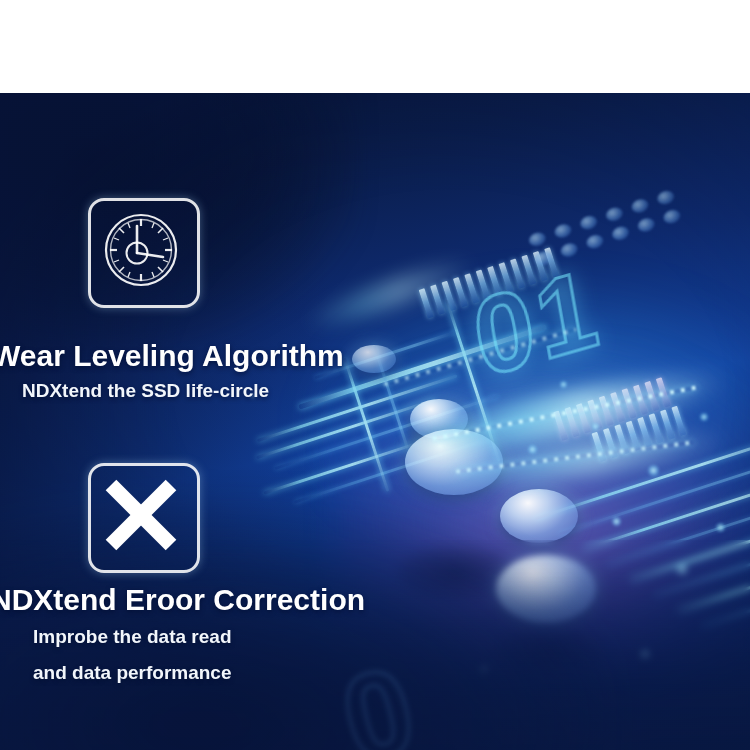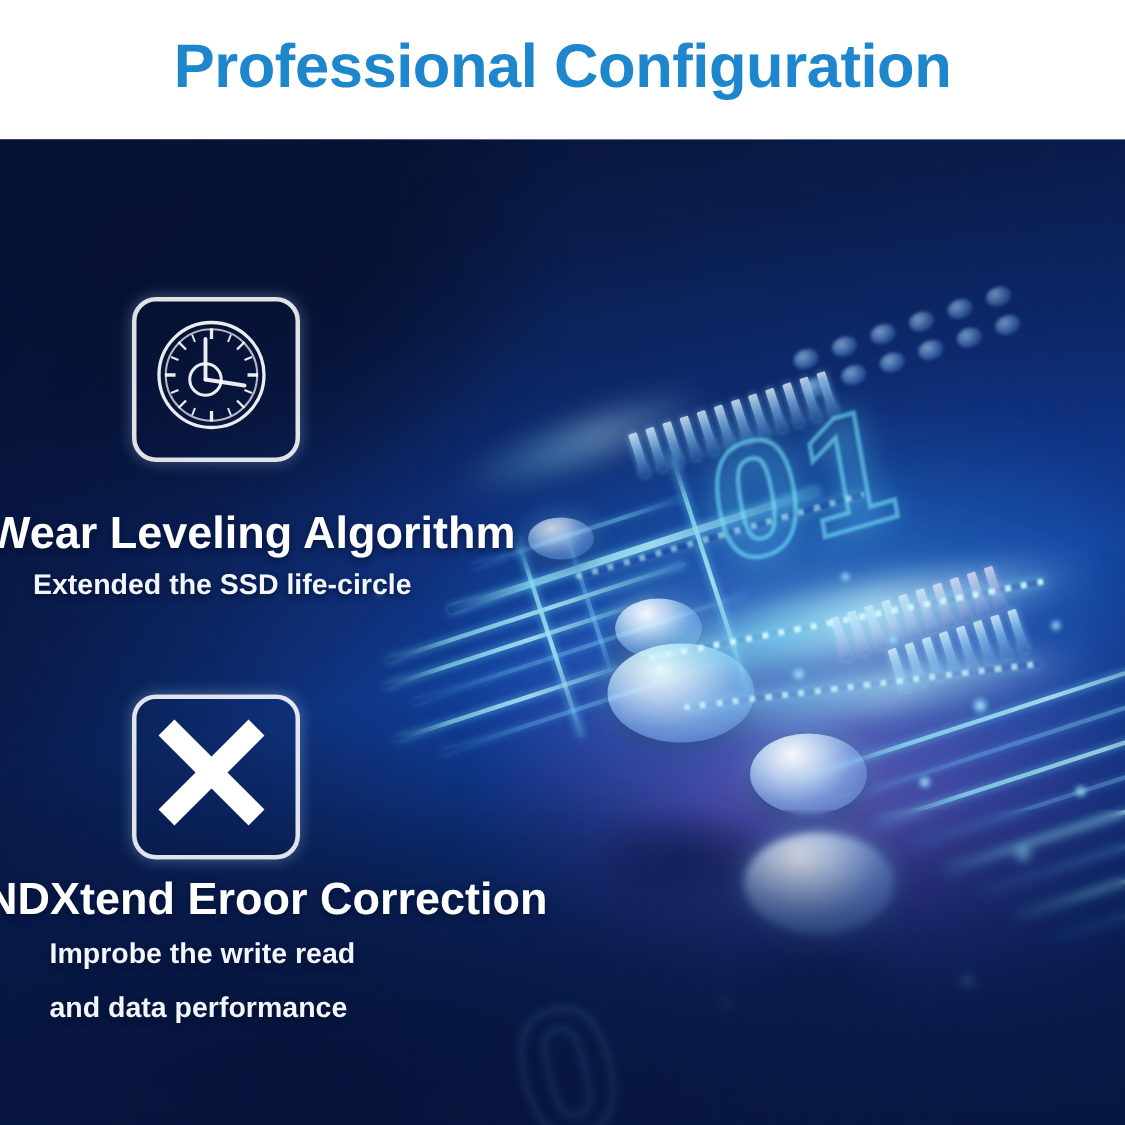--- a/index.html
+++ b/index.html
@@ -318,23 +318,20 @@
     white-space: nowrap;
     text-shadow: 0 2px 4px rgba(0,14,48,0.70);
     line-height: 1;
   }
 </style>
 </head>
 <body>
 
 <div id="page">
 
-  <div class="header">
-    <div class="header-title">Professional Configuration</div>
-  </div>
 
   <div class="panel">
 
     <div class="bg-base2"></div>
     <div class="bloom-cyan"></div>
     <div class="bloom-magenta"></div>
 
     <div class="pcb-board">
 
       <div class="trace" style="left:10px;  top:170px; width:210px;"></div>
@@ -481,34 +478,34 @@
             <line x1="28" y1="59" x2="23" y2="61" stroke-width="1.3"></line>
             <circle cx="46" cy="52" r="10.5" stroke-width="2"></circle>
             <line x1="46" y1="52" x2="46" y2="25" stroke-width="2.6" stroke-linecap="round"></line>
             <line x1="46" y1="52" x2="72" y2="56" stroke-width="2.6" stroke-linecap="round"></line>
           </g>
         </svg>
       </div>
 
       <div class="feat-title" style="left:-8px; top:248px;">Wear Leveling Algorithm</div>
 
-      <div class="feat-sub" style="left:22px; top:288px;">Extended the SSD life-circle</div>
+      <div class="feat-sub" style="left:22px; top:288px;">NDXtend the SSD life-circle</div>
     </div>
 
     <div class="feature">
       <div class="feat-icon" style="left:88px; top:370px;">
         <svg width="100" height="98" viewBox="0 0 100 98" aria-hidden="true">
           <g stroke="#ffffff" stroke-width="15" stroke-linecap="butt">
             <line x1="20" y1="19" x2="80" y2="79"></line>
             <line x1="80" y1="19" x2="20" y2="79"></line>
           </g>
         </svg>
       </div>
 
       <div class="feat-title" style="left:-10px; top:492px;">NDXtend Eroor Correction</div>
 
-      <div class="feat-sub" style="left:33px; top:534px;">Improbe the write read</div>
+      <div class="feat-sub" style="left:33px; top:534px;">Improbe the data read</div>
 
       <div class="feat-sub" style="left:33px; top:570px;">and data performance</div>
     </div>
 
   </div>
 </div>
 
 </body></html>

